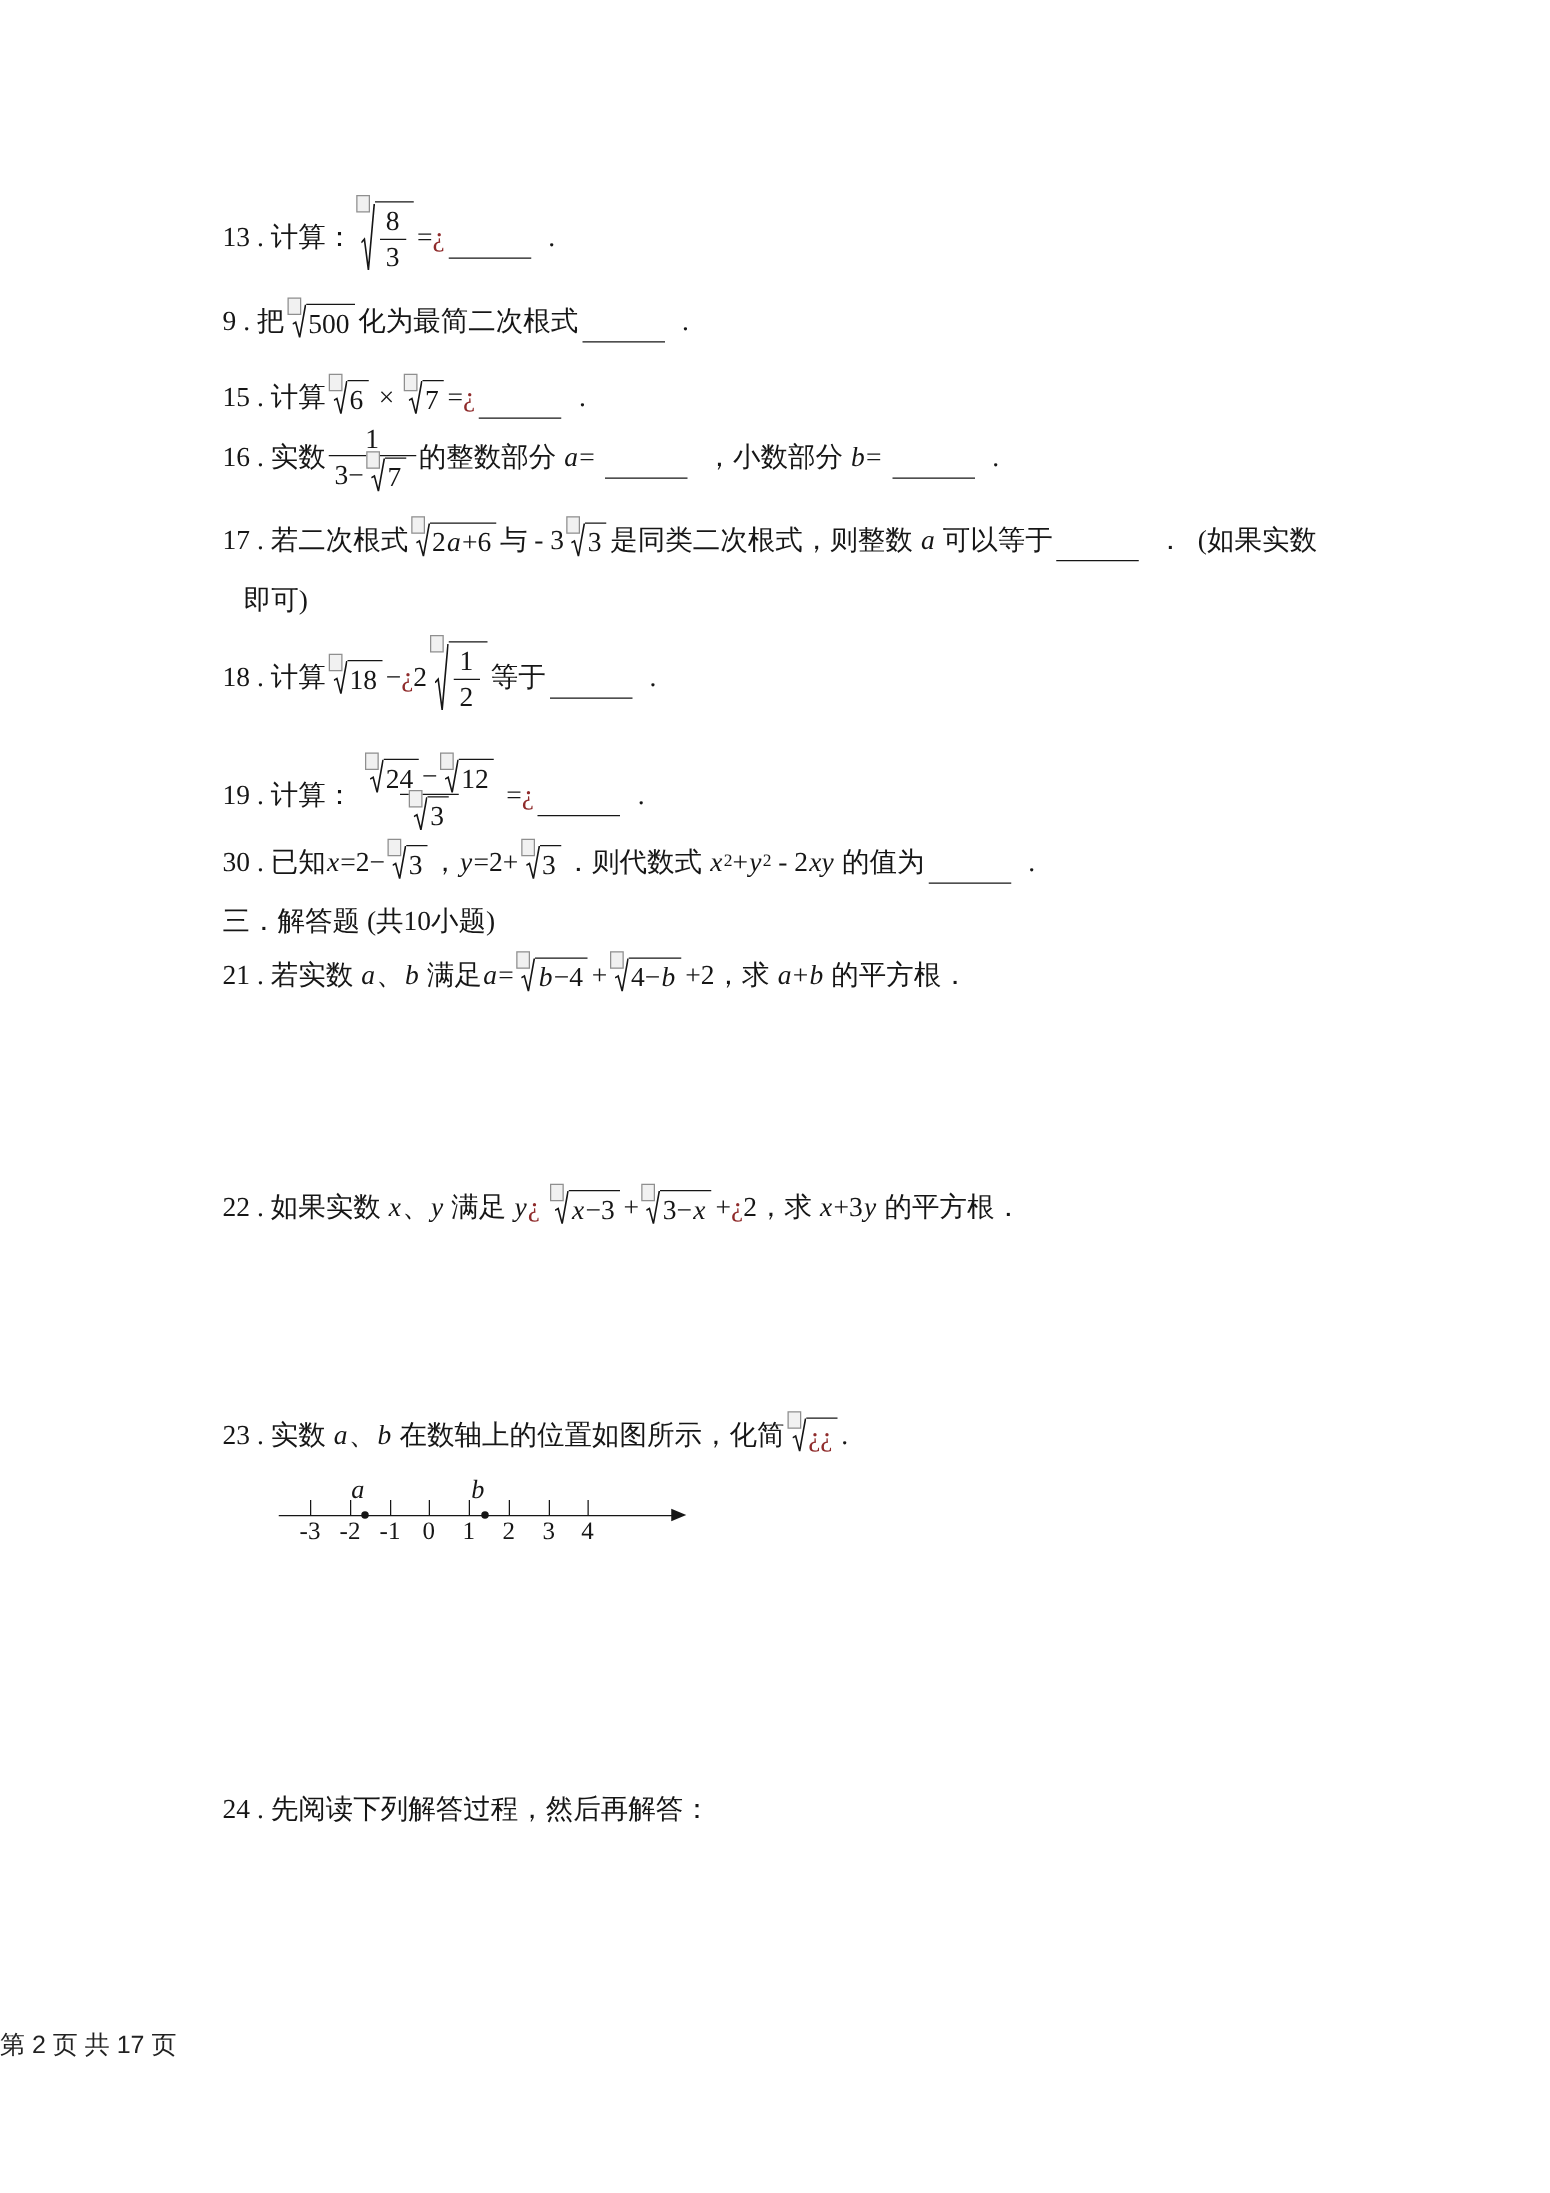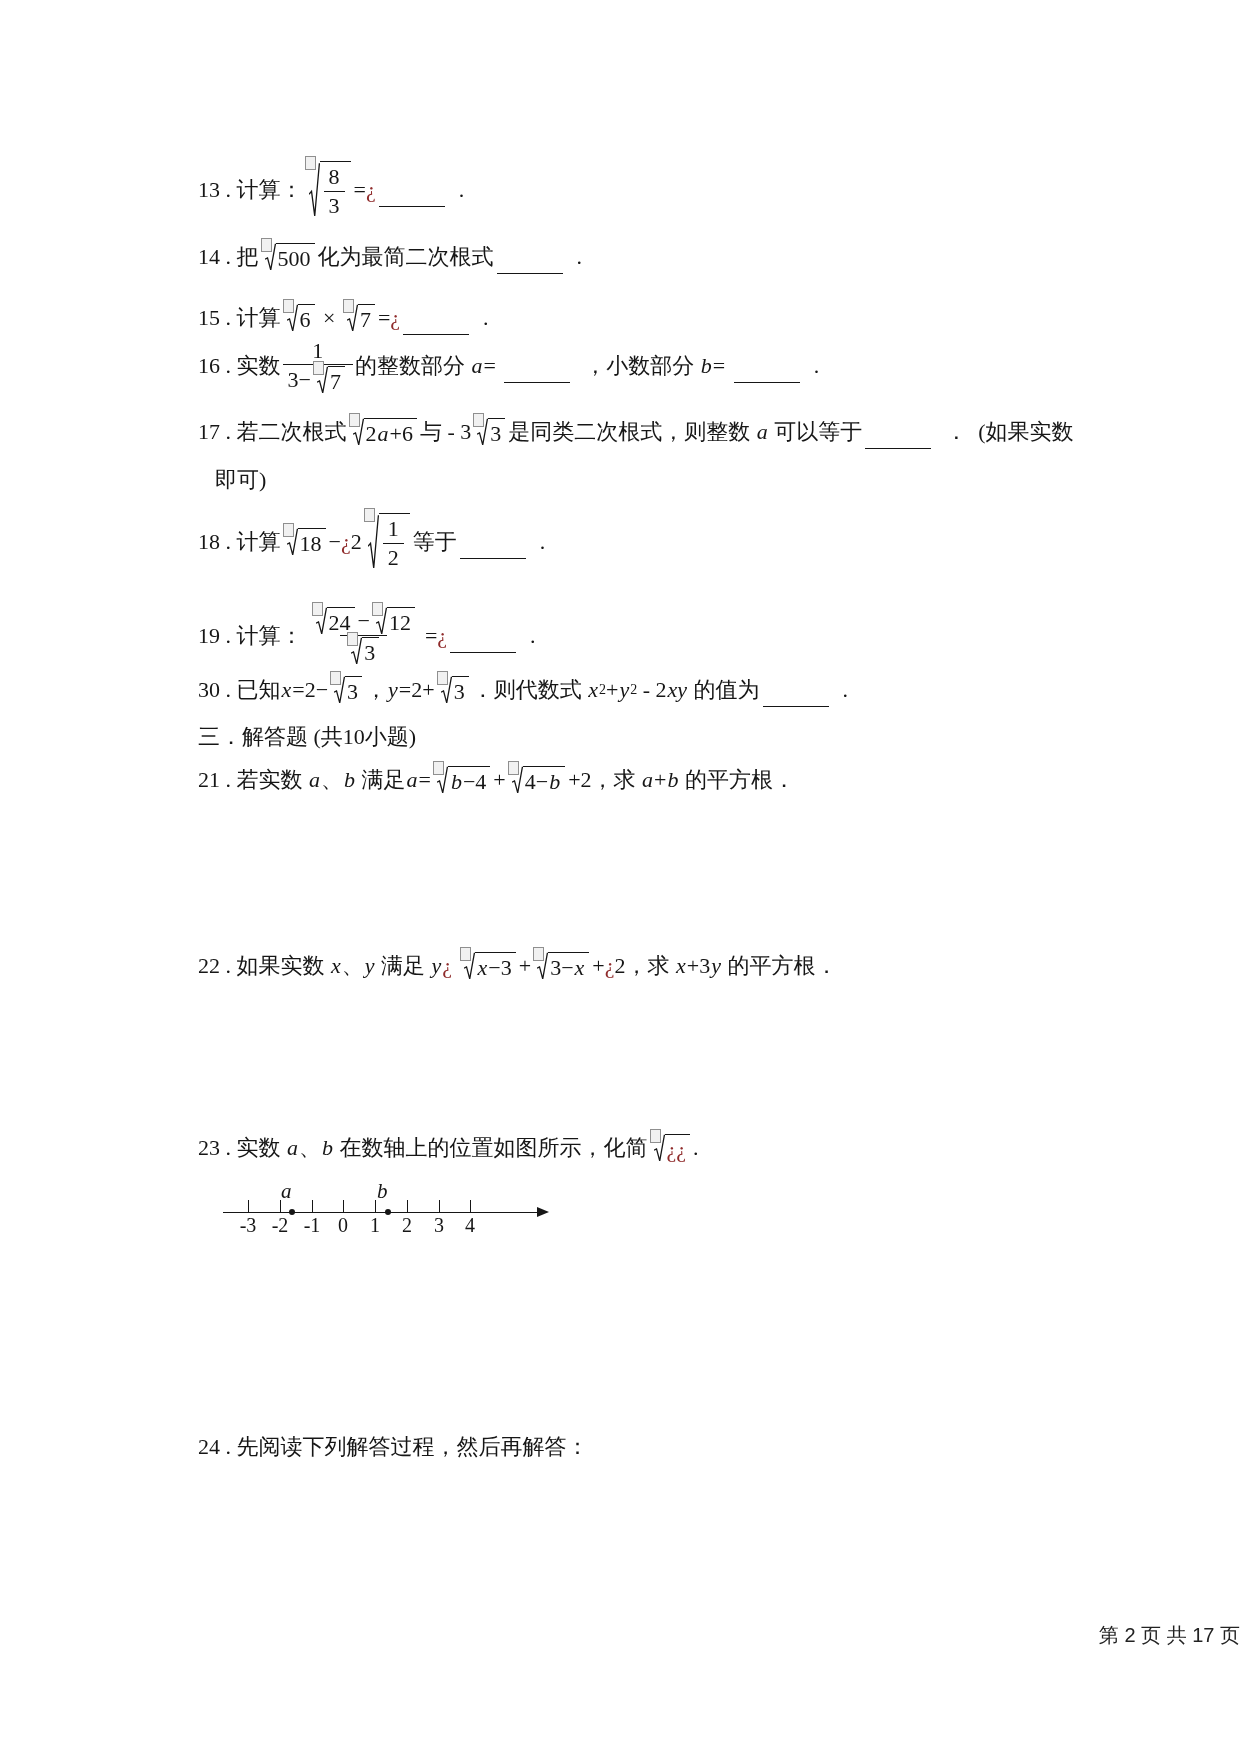--- a/index.html
+++ b/index.html
@@ -3,21 +3,21 @@
 <meta charset="utf-8">
 <style>
   html,body{margin:0;padding:0}
   body{
     position:relative;width:1240px;height:1754px;background:#ffffff;
     font-family:"Liberation Serif","DejaVu Serif",serif;
     color:#161616;font-size:22px;overflow:hidden;
   }
   .row{
     position:absolute;left:178px;display:flex;align-items:center;
-    white-space:pre;line-height:1.25;margin-left:20px;
+    white-space:pre;line-height:1.25;
   }
   .t{white-space:pre}
   i.v{font-style:italic;padding:0 1px}
   .red{color:#8f2b2b;white-space:pre}
   .blank{
     width:66px;height:24px;border-bottom:1.5px solid #161616;
     transform:translateY(4px);margin:0 14px 0 3px;flex:none;
   }
   
   .sqrt{position:relative;display:inline-flex;padding-left:11px;margin:0 3px 0 6px;flex:none}
@@ -33,21 +33,21 @@
   
   .figure{position:absolute;left:223px;top:1183px;width:340px;height:62px}
   .axis{position:absolute;left:0;top:29px;width:320px;border-top:1.6px solid #161616}
   .arrow{position:absolute;left:314px;top:24.2px;width:0;height:0;
     border-left:12px solid #161616;border-top:5.5px solid transparent;border-bottom:5.5px solid transparent}
   .tick{position:absolute;top:17px;height:12px;width:0;border-left:1.6px solid #161616}
   .tlabel{position:absolute;top:31px;width:24px;margin-left:-12px;text-align:center;font-size:20px}
   .dot{position:absolute;top:26px;width:6px;height:6px;background:#161616;border-radius:50%}
   .ptlabel{position:absolute;top:-4px;font-style:italic;font-size:21px}
   .footer{
-    position:absolute;top:1622px;left:0;width:1240px;text-align:right;
+    position:absolute;top:1622px;left:0;width:1240px;text-align:left;
     font-family:"Liberation Sans","DejaVu Sans",sans-serif;font-size:20px;color:#222;
   }
 </style>
 </head>
 <body>
 
 <div class="row" style="top:151px;height:78px">
   <span class="t">13 . 计算：</span>
   <span class="sqrt">
     <span class="sqbox"></span>
@@ -61,21 +61,21 @@
       </span>
     </span>
   </span>
   <span class="t">=</span>
   <span class="red">¿</span>
   <span class="blank"></span>
   <span class="t">.</span>
 </div>
 
 <div class="row" style="top:238px;height:38px">
-  <span class="t">14 . 把</span>
+  <span class="t">9 . 把</span>
   <span class="sqrt">
     <span class="sqbox"></span>
     <svg viewBox="0 0 10 20" preserveAspectRatio="none">
         <path d="M0 11.5 L2.3 10.5 L5.2 19 L9.4 1 L10 1" fill="none" stroke="#161616" stroke-width="1.3" vector-effect="non-scaling-stroke"></path>
       </svg>
     <span class="cnt">500</span>
   </span>
   <span class="t">化为最简二次根式</span>
   <span class="blank"></span>
   <span class="t">.</span>

